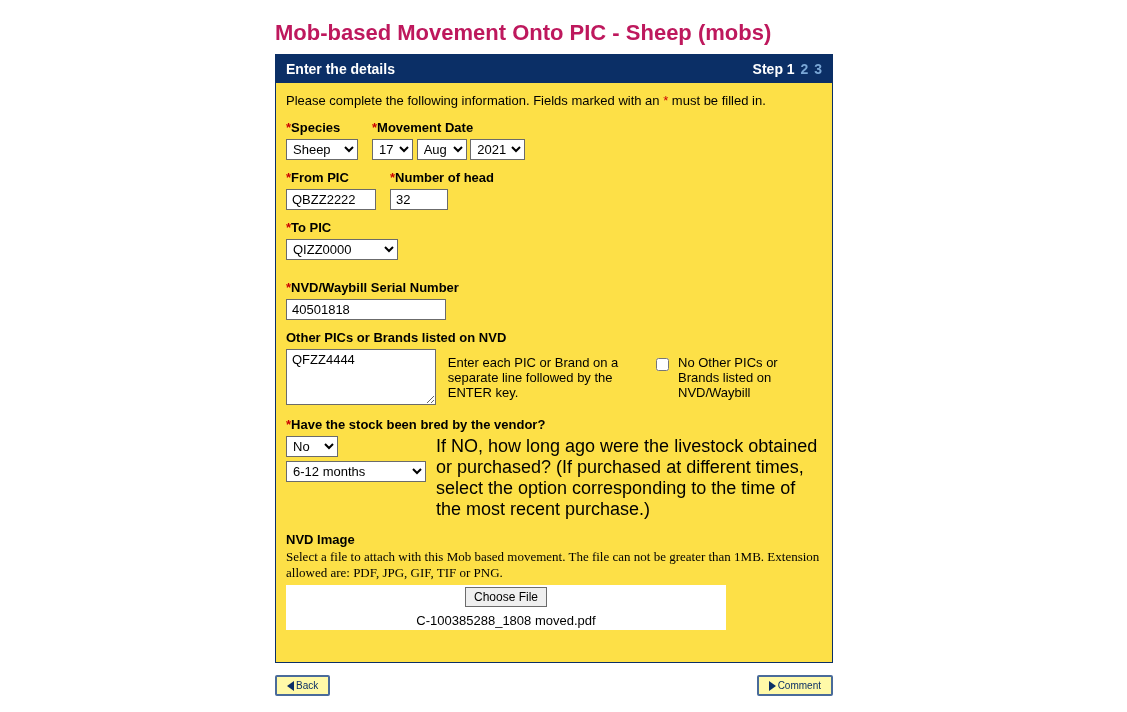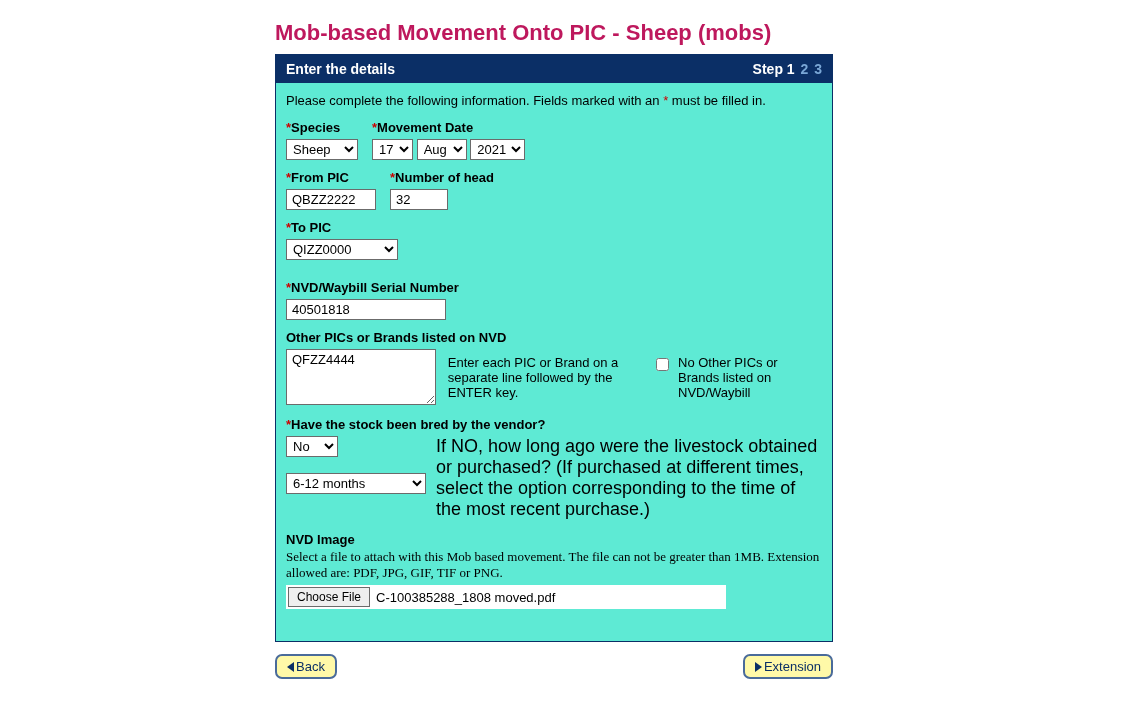--- a/index.html
+++ b/index.html
@@ -20,21 +20,21 @@
     margin-left: 275px;
   }
   h1.page-title {
     color: #be185d;
     font-size: 22px;
     font-weight: bold;
     margin: 0 0 8px 0;
   }
   .panel {
     border: 1px solid #0b2f66;
-    background: #5eead4;
+    background: #fde047;
   }
   .panel-header {
     background: #0b2f66;
     color: #ffffff;
     padding: 6px 10px;
     display: flex;
     justify-content: space-between;
     align-items: center;
     font-weight: bold;
     font-size: 14px;
@@ -72,29 +72,30 @@
     max-width: 170px;
   }
   .other-pics-right input[type=checkbox]{
     margin-top: 3px;
   }
   .bred-wrap {
     display: flex;
     gap: 10px;
     align-items: flex-start;
   }
-  .bred-left { display:flex; flex-direction:column; gap:16px; }
+  .bred-left { display:flex; flex-direction:column; gap:4px; }
   .bred-note { font-size: 18px; flex:1; }
   .file-row {
     background: #ffffff;
     display: flex;
     align-items: center;
     padding: 2px 2px;
     gap: 6px;
     width: 440px;
+    flex-direction: column;
   }
   .choose-file-btn {
     font-family: Arial, sans-serif;
     font-size: 12px;
     border: 1px solid #6b6b6b;
     background: #efefef;
     padding: 2px 8px;
     cursor: pointer;
   }
   .file-name { font-size: 13px; }
@@ -103,24 +104,24 @@
     height: 40px;
   }
   .nav-row {
     display: flex;
     justify-content: space-between;
     margin-top: 12px;
   }
   .nav-btn {
     background: #fff9a8;
     border: 2px solid #4a6b9a;
-    border-radius: 7px;
+    border-radius: 2px;
     padding: 3px 10px;
     font-family: Verdana, sans-serif;
-    font-size: 13px;
+    font-size: 10px;
     color: #0b2f66;
     font-weight: normal;
     cursor: pointer;
     display: inline-flex;
     align-items: center;
     gap: 2px;
   }
   .tri-left, .tri-right {
     display: inline-block;
     width: 0; height: 0;
@@ -237,17 +238,17 @@
       </div>
     </div>
 
     <div class="nav-row">
       <button type="button" class="nav-btn">
         <span class="tri-left"></span>
         <span>Back</span>
       </button>
       <button type="button" class="nav-btn">
         <span class="tri-right"></span>
-        <span>Extension</span>
+        <span>Comment</span>
       </button>
     </div>
   </div>
 </div>
 
 </body></html>

